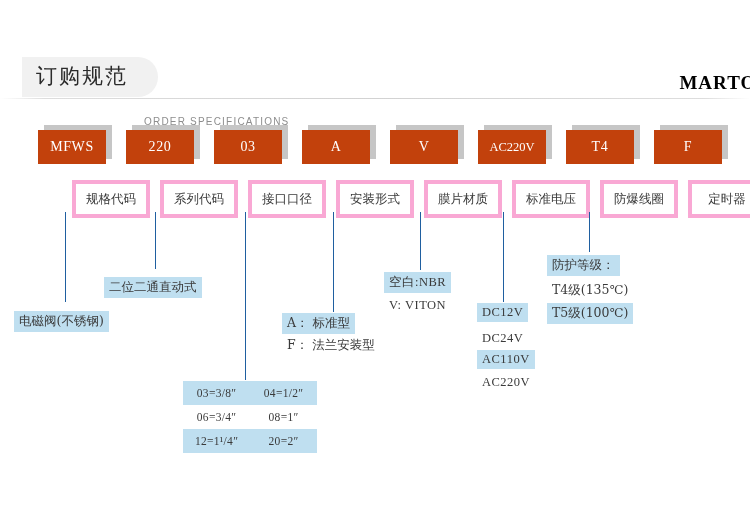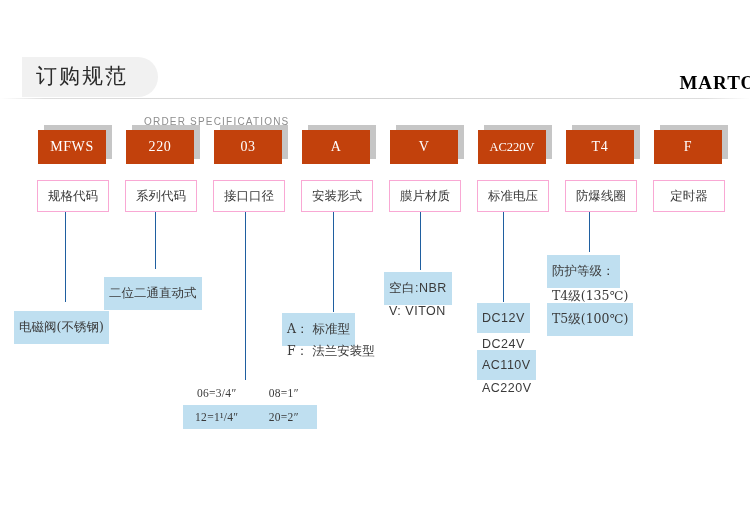--- a/index.html
+++ b/index.html
@@ -94,25 +94,26 @@
     white-space: nowrap;
     font-family: "Liberation Serif", "DejaVu Serif", serif;
   }
   .code-box.narrow .face span { font-size: 12.5px; letter-spacing: 0; }
 
   
   .label-box {
     position: absolute;
     top: 180px;
     width: 70px; height: 30px;
-    border: 1px solid #f9a8d4;
+    border: 4px solid #f9a8d4;
     background: #ffffff;
     display: flex;
     align-items: center;
     justify-content: center;
+    margin-left: 35px;
   }
   .label-box span {
     font-size: 12.5px;
     color: #3a3a3a;
     white-space: nowrap;
     font-family: "DejaVu Serif", "Liberation Serif", serif;
   }
 
   
   .connector {
@@ -120,26 +121,26 @@
     width: 1px;
     background: #1f5fa0;
   }
 
   
   .callout {
     position: absolute;
     font-size: 12.5px;
     white-space: nowrap;
     color: #3a3a3a;
-    padding: 8px 5px;
+    padding: 2px 5px;
     font-family: "DejaVu Serif", "Liberation Serif", serif;
   }
   .callout.hl { background: #bfdff0; }
   .callout.latin {
-    font-family: Liberation Sans, sans-serif;
+    font-family: Liberation Serif, serif;
     letter-spacing: 0.5px;
   }
 
   
   #port-table {
     position: absolute;
     left: 183px; top: 381px;
     width: 134px;
     border-collapse: collapse;
   }
@@ -261,20 +262,24 @@
 <div class="callout latin" style="left:477px; top:329px">DC24V</div>
 <div class="callout hl latin" style="left:477px; top:350px">AC110V</div>
 <div class="callout latin" style="left:477px; top:373px">AC220V</div>
 
 <div class="callout hl" style="left:547px; top:255px">防护等级：</div>
 <div class="callout" style="left:547px; top:280px">T4级(135℃)</div>
 <div class="callout hl" style="left:547px; top:303px">T5级(100℃)</div>
 
 <table id="port-table">
   <tbody>
+      <tr class="hl">
+    <td>03=3/8″</td>
+    <td>04=1/2″</td>
+  </tr>
   <tr class="plain">
     <td>06=3/4″</td>
     <td>08=1″</td>
   </tr>
   <tr class="hl">
     <td>12=1¹/4″</td>
     <td>20=2″</td>
   </tr>
 </tbody>
   </table>

